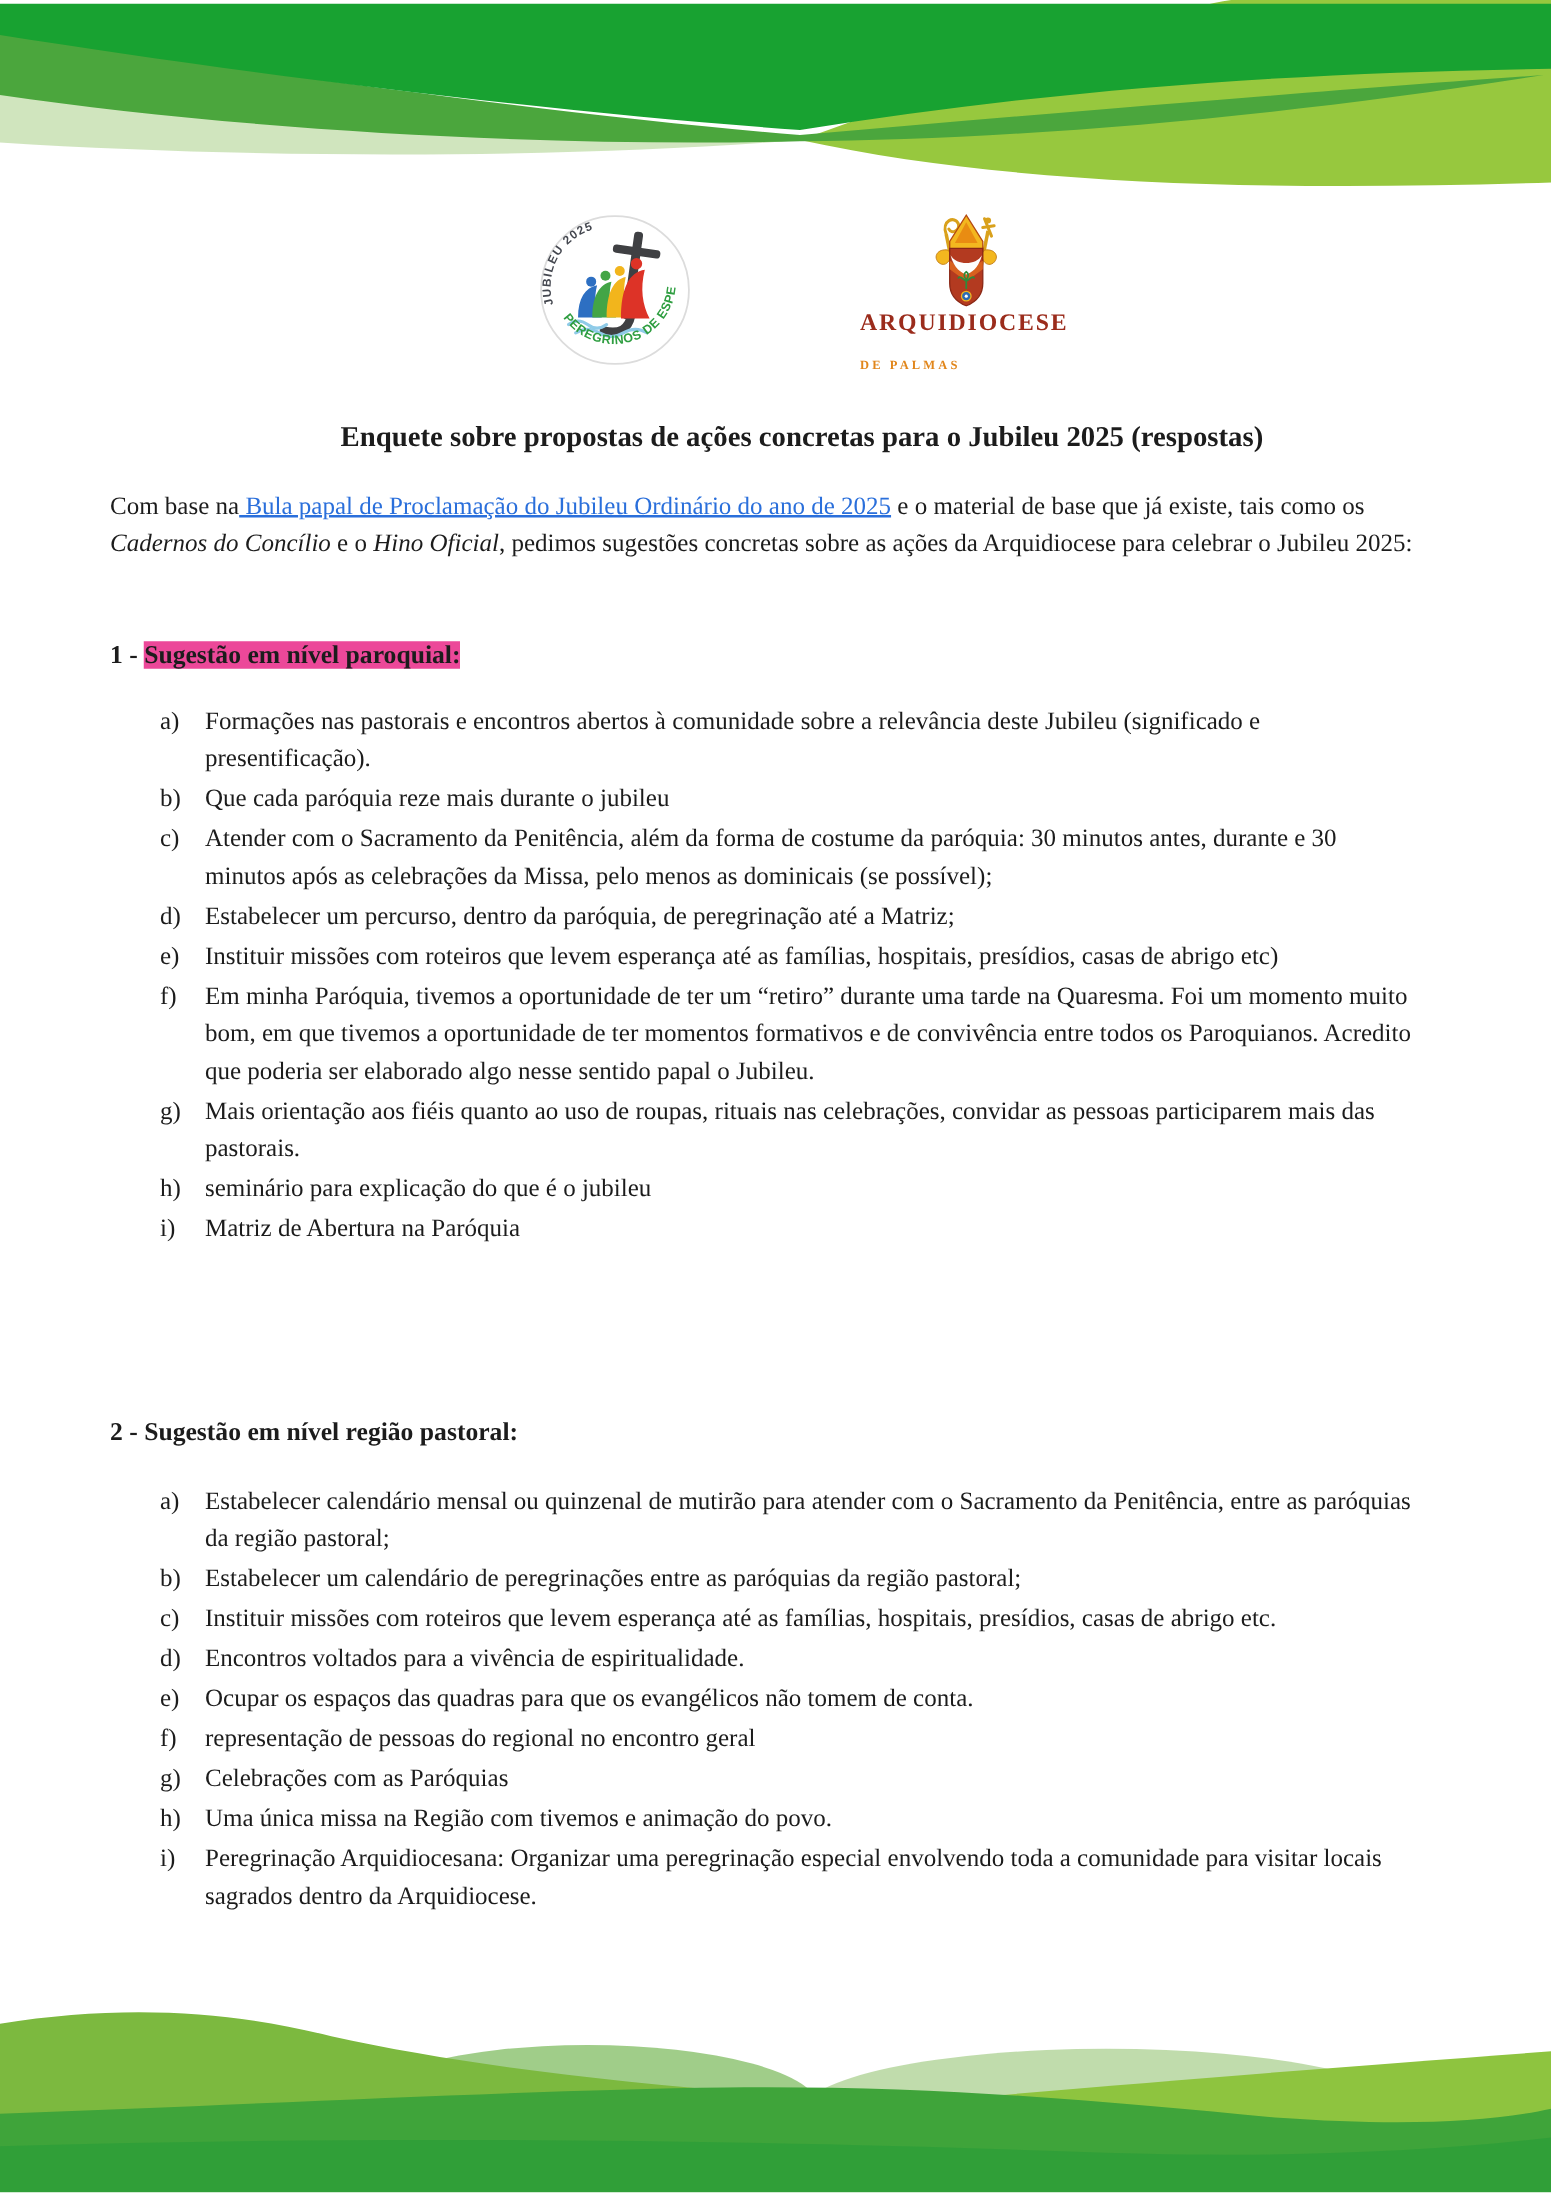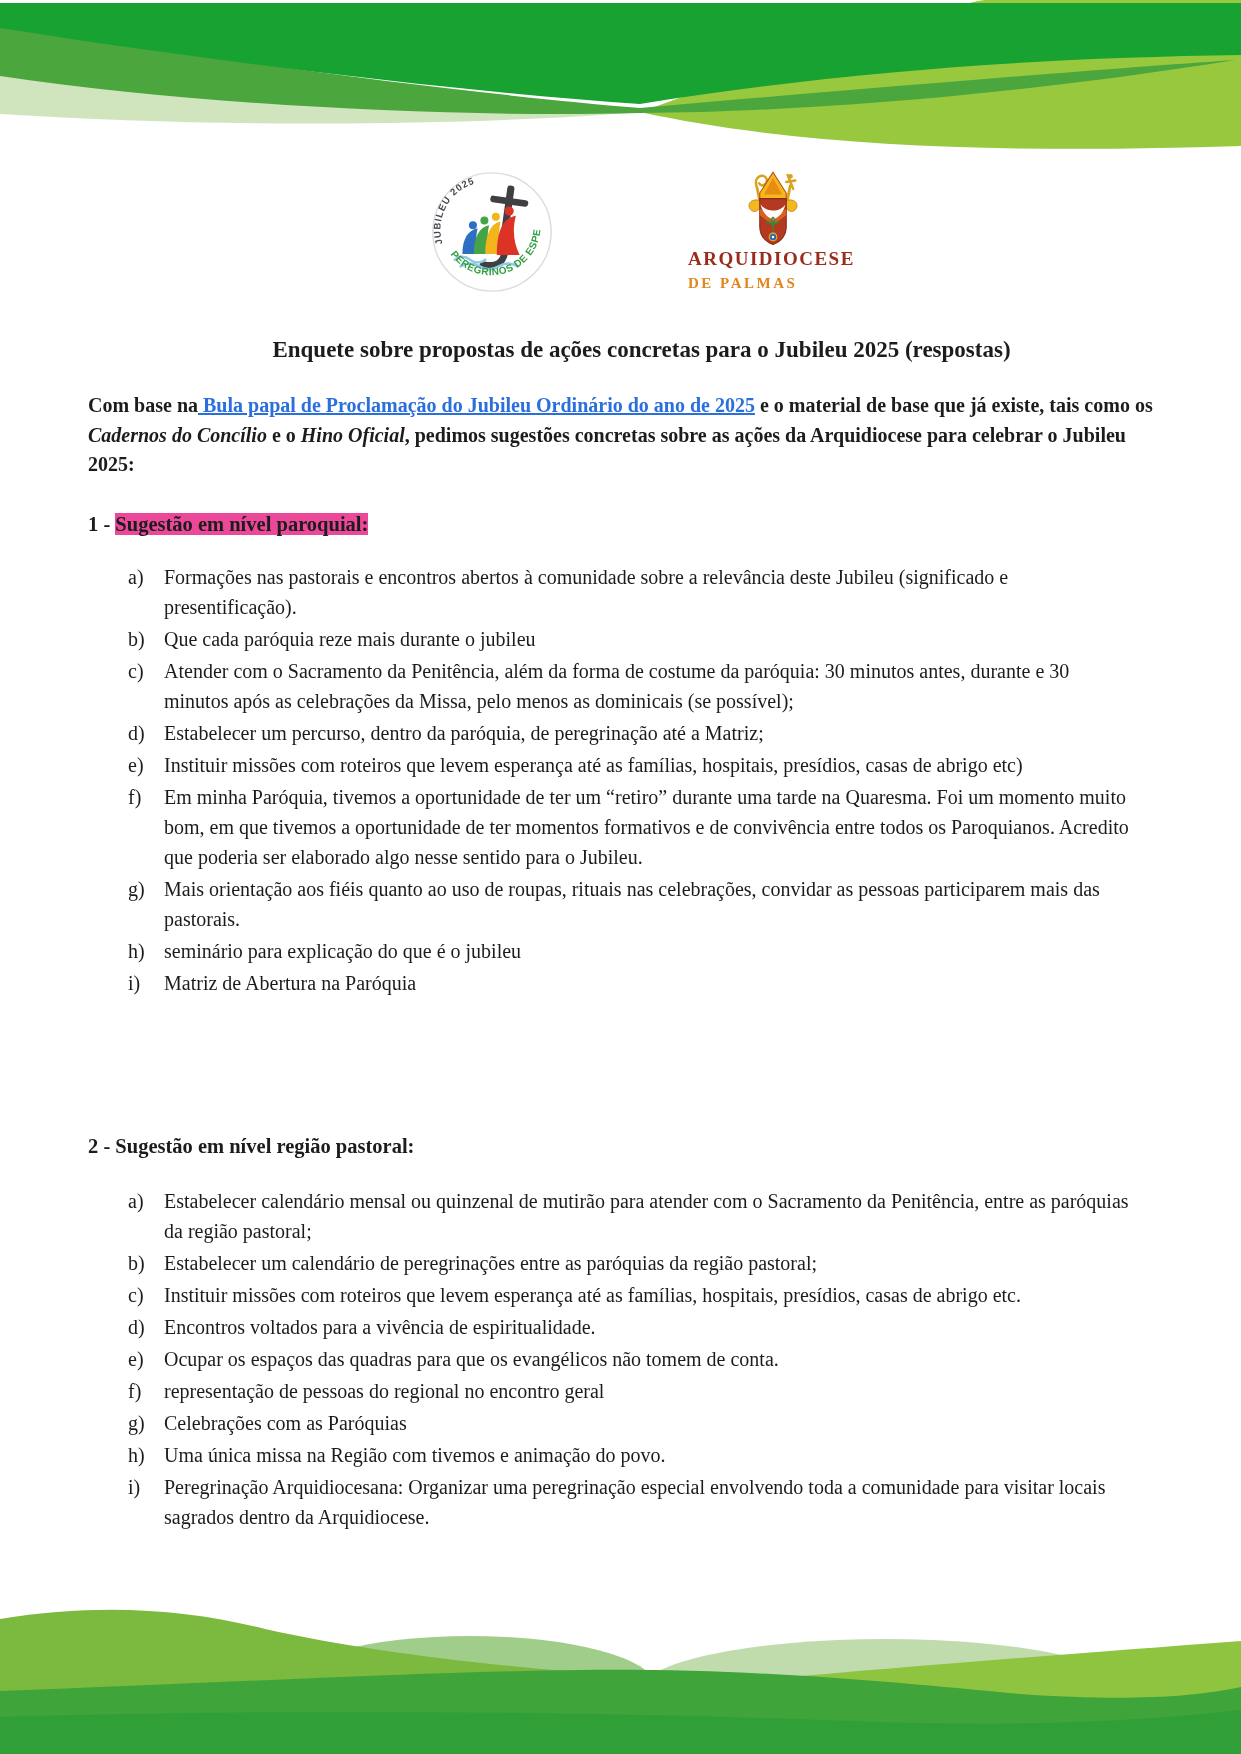--- a/index.html
+++ b/index.html
@@ -7,25 +7,25 @@
     width:1241px;height:1754px;position:relative;background:#ffffff;
     font-family:"Liberation Serif", serif;color:#1c1c1c;overflow:hidden;
   }
   .header-waves{position:absolute;top:0;left:0;width:1241px;height:170px;}
   .footer-waves{position:absolute;bottom:0;left:0;width:1241px;height:165px;}
 
   .logo-jubileu{position:absolute;top:170px;left:430px;width:124px;height:124px;}
   .logo-arq{position:absolute;top:168px;left:688px;width:170px;}
   .logo-arq .crest{width:120px;height:78px;display:block;margin:0 auto;}
   .arq-line1{font-weight:bold;font-size:19px;letter-spacing:1.5px;color:#9b2c1c;margin-top:2px;}
-  .arq-line2{font-weight:bold;font-size:15px;letter-spacing:2.5px;color:#e1861b;margin-top:5px;}
+  .arq-line2{font-weight:bold;font-size:10px;letter-spacing:2.5px;color:#e1861b;margin-top:17px;}
 
   .doc-title{position:absolute;top:337px;left:0;width:1241px;text-align:center;
     font-weight:bold;font-size:23px;padding-left:21px;}
-  .intro{position:absolute;top:371px;left:88px;width:1072px;font-size:20px;line-height:29.5px;text-align:left;font-weight:bold;}
+  .intro{position:absolute;top:371px;left:88px;width:1072px;font-size:20px;line-height:29.5px;text-align:left;}
   .intro a{color:#2a6fdb;text-decoration:underline;}
   .intro em{font-style:italic;}
 
   .section-heading{position:absolute;left:88px;font-weight:bold;font-size:20.5px;}
   .heading-1{top:513px;}
   .heading-2{top:1135px;}
   .hl{background:#ec4899;}
 
   .item-list{position:absolute;left:128px;width:1010px;font-size:20px;line-height:30px;}
   .list-1{top:562px;}
@@ -129,21 +129,21 @@
   <div class="item">
       <span class="marker">d)</span>
       <span class="txt">Estabelecer um percurso, dentro da paróquia, de peregrinação até a Matriz;</span>
     </div>
   <div class="item">
       <span class="marker">e)</span>
       <span class="txt">Instituir missões com roteiros que levem esperança até as famílias, hospitais, presídios, casas de abrigo etc)</span>
     </div>
   <div class="item">
       <span class="marker">f)</span>
-      <span class="txt">Em minha Paróquia, tivemos a oportunidade de ter um “retiro” durante uma tarde na Quaresma. Foi um momento muito bom, em que tivemos a oportunidade de ter momentos formativos e de convivência entre todos os Paroquianos. Acredito que poderia ser elaborado algo nesse sentido para o Jubileu.</span>
+      <span class="txt">Em minha Paróquia, tivemos a oportunidade de ter um “retiro” durante uma tarde na Quaresma. Foi um momento muito bom, em que tivemos a oportunidade de ter momentos formativos e de convivência entre todos os Paroquianos. Acredito que poderia ser elaborado algo nesse sentido papal o Jubileu.</span>
     </div>
   <div class="item">
       <span class="marker">g)</span>
       <span class="txt">Mais orientação aos fiéis quanto ao uso de roupas, rituais nas celebrações, convidar as pessoas participarem mais das pastorais.</span>
     </div>
   <div class="item">
       <span class="marker">h)</span>
       <span class="txt">seminário para explicação do que é o jubileu</span>
     </div>
   <div class="item">

